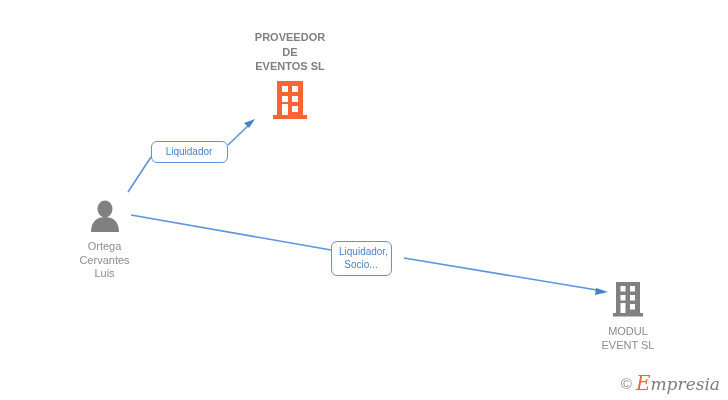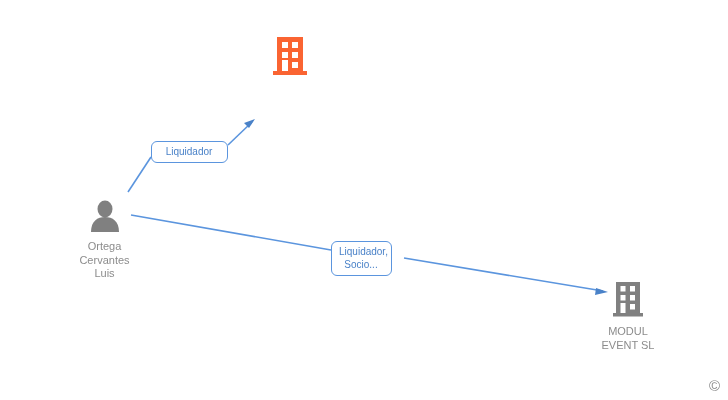--- a/index.html
+++ b/index.html
@@ -147,20 +147,23 @@
     <path d="M 228 145 L 252 122" stroke="#5b95de" stroke-width="1.6" fill="none"></path>
     <path d="M 255 119 L 244 123 L 249 128 Z" fill="#4a82c8"></path>
 
     <path d="M 131 215 L 331 250" stroke="#5b95de" stroke-width="1.6" fill="none"></path>
 
     <path d="M 404 258 L 603 291" stroke="#5b95de" stroke-width="1.6" fill="none"></path>
     <path d="M 608 292 L 596 288 L 595 295 Z" fill="#4a82c8"></path>
   </svg>
 
   <div class="node" id="node-provider">
+    <div class="company-title">PROVEEDOR
+DE
+EVENTOS SL</div>
     <span class="icon-wrap">
       <svg width="34" height="40" viewBox="0 0 34 40" xmlns="http://www.w3.org/2000/svg">
 
         <rect x="4" y="1" width="26" height="34" fill="#fa6432"></rect>
 
         <rect x="0" y="35" width="34" height="4" fill="#fa6432"></rect>
 
         <rect x="9" y="6" width="6" height="6" fill="#ffffff"></rect>
         <rect x="19" y="6" width="6" height="6" fill="#ffffff"></rect>
         <rect x="9" y="16" width="6" height="6" fill="#ffffff"></rect>
@@ -203,15 +206,16 @@
 EVENT SL</div>
   </div>
 
   <div class="edge-label" id="label-liquidador">Liquidador</div>
 
   <div class="edge-label" id="label-liquidador-socio">Liquidador,
 Socio...</div>
 
   <div id="watermark">
     <span class="copy">©</span>
+    <span class="brand"><span class="cap">E</span><span>mpresia</span></span>
   </div>
 
 </div>
 
 </body></html>

